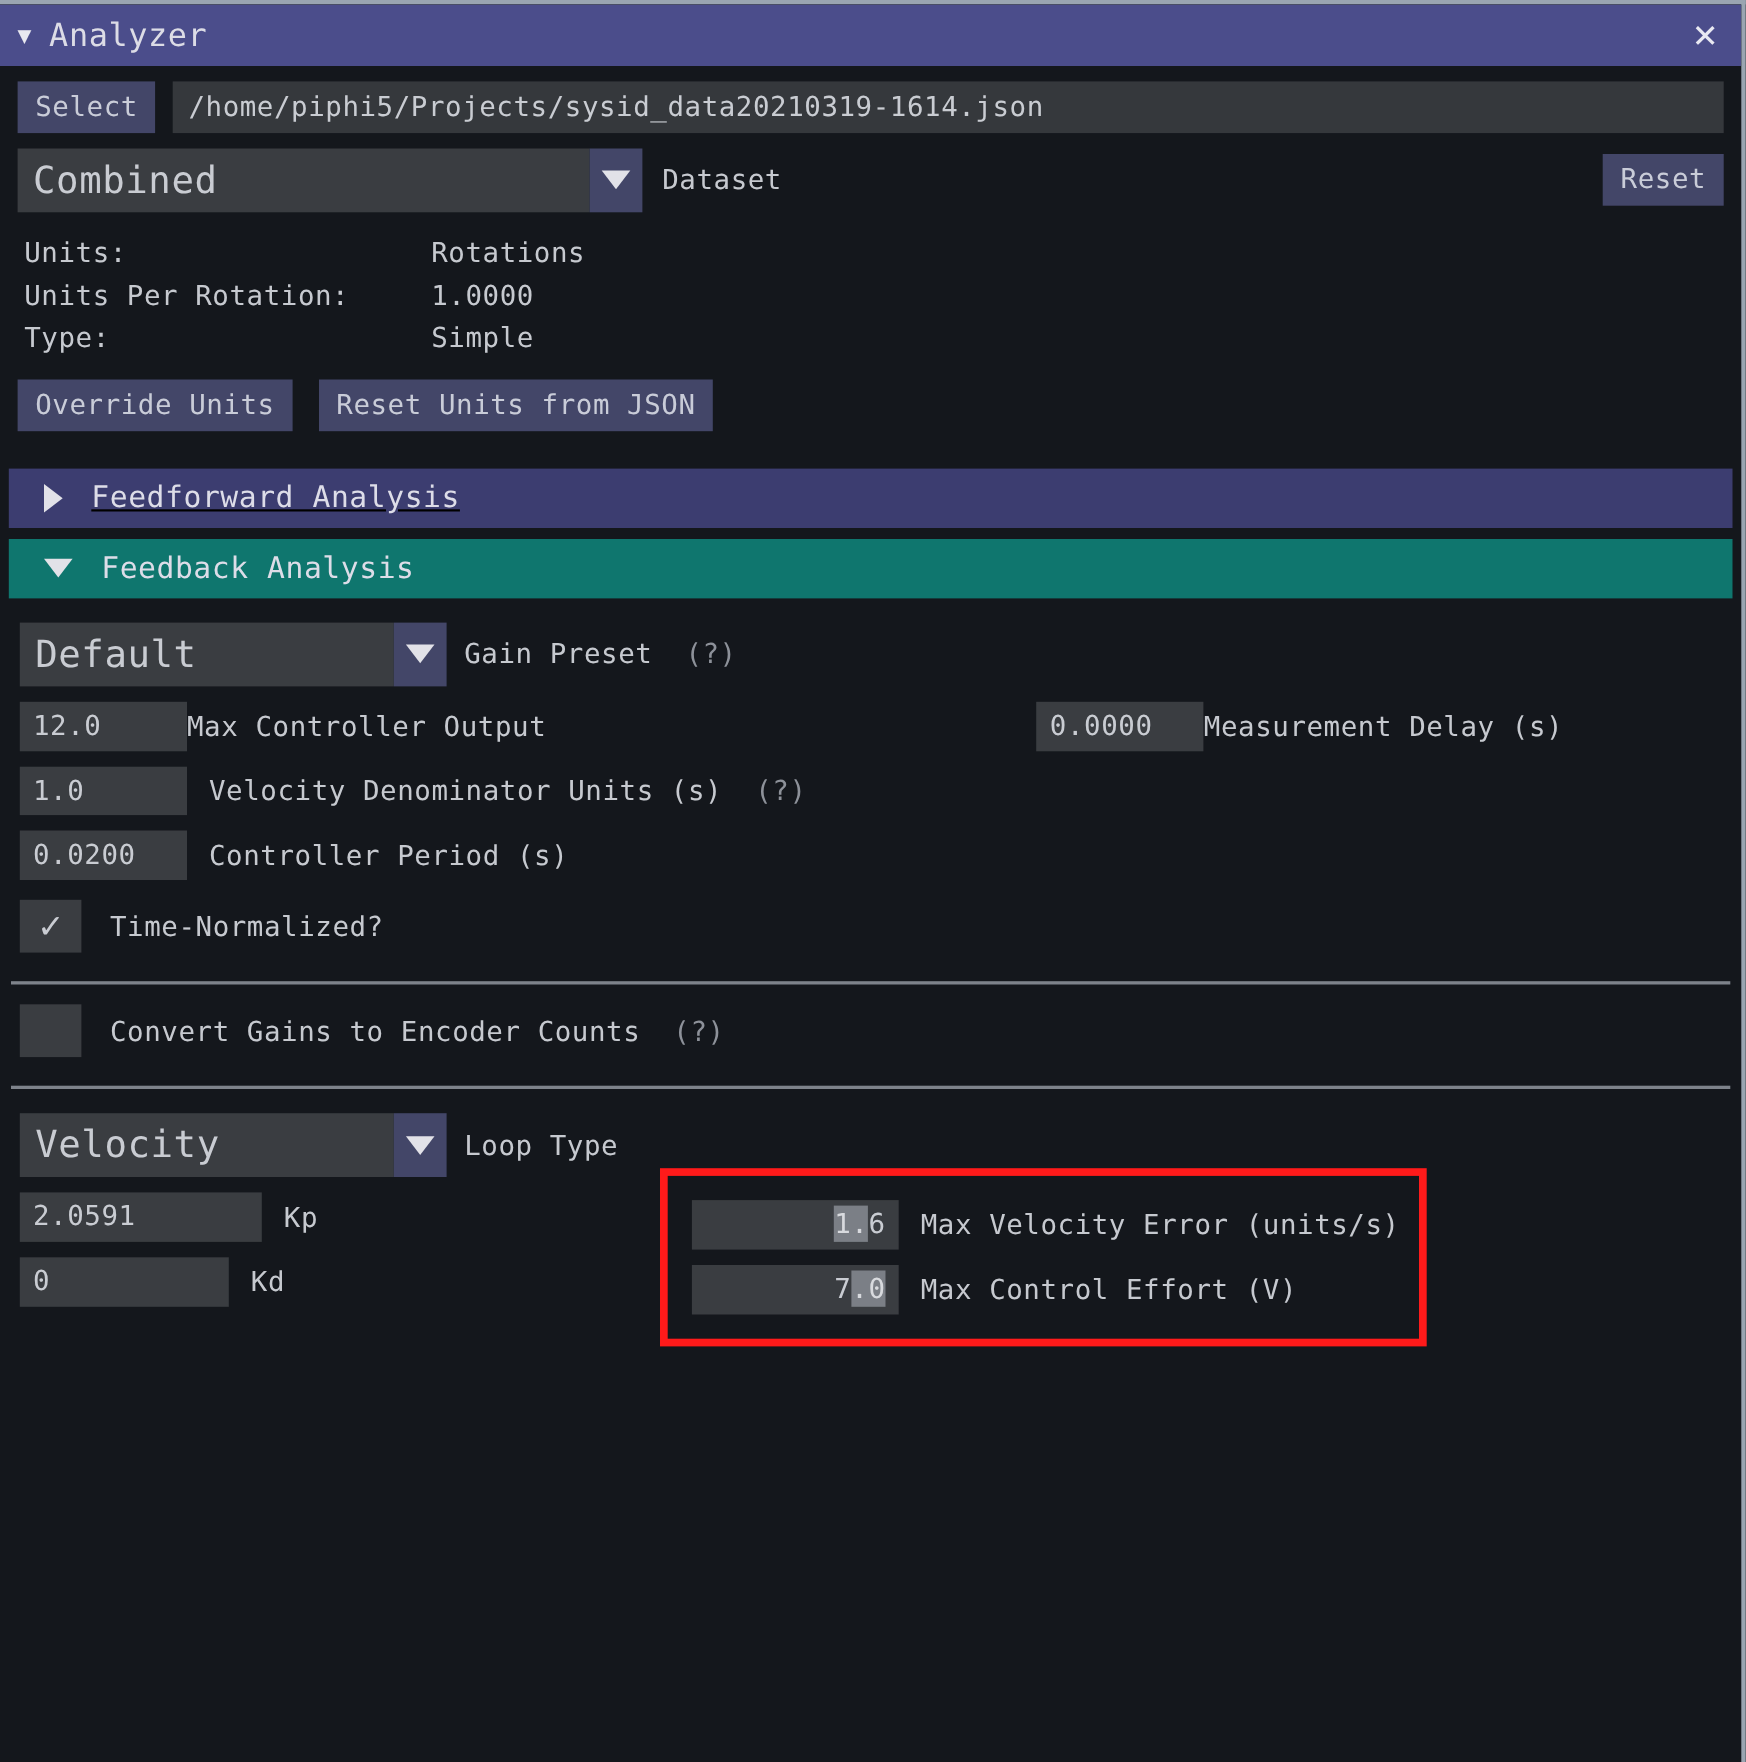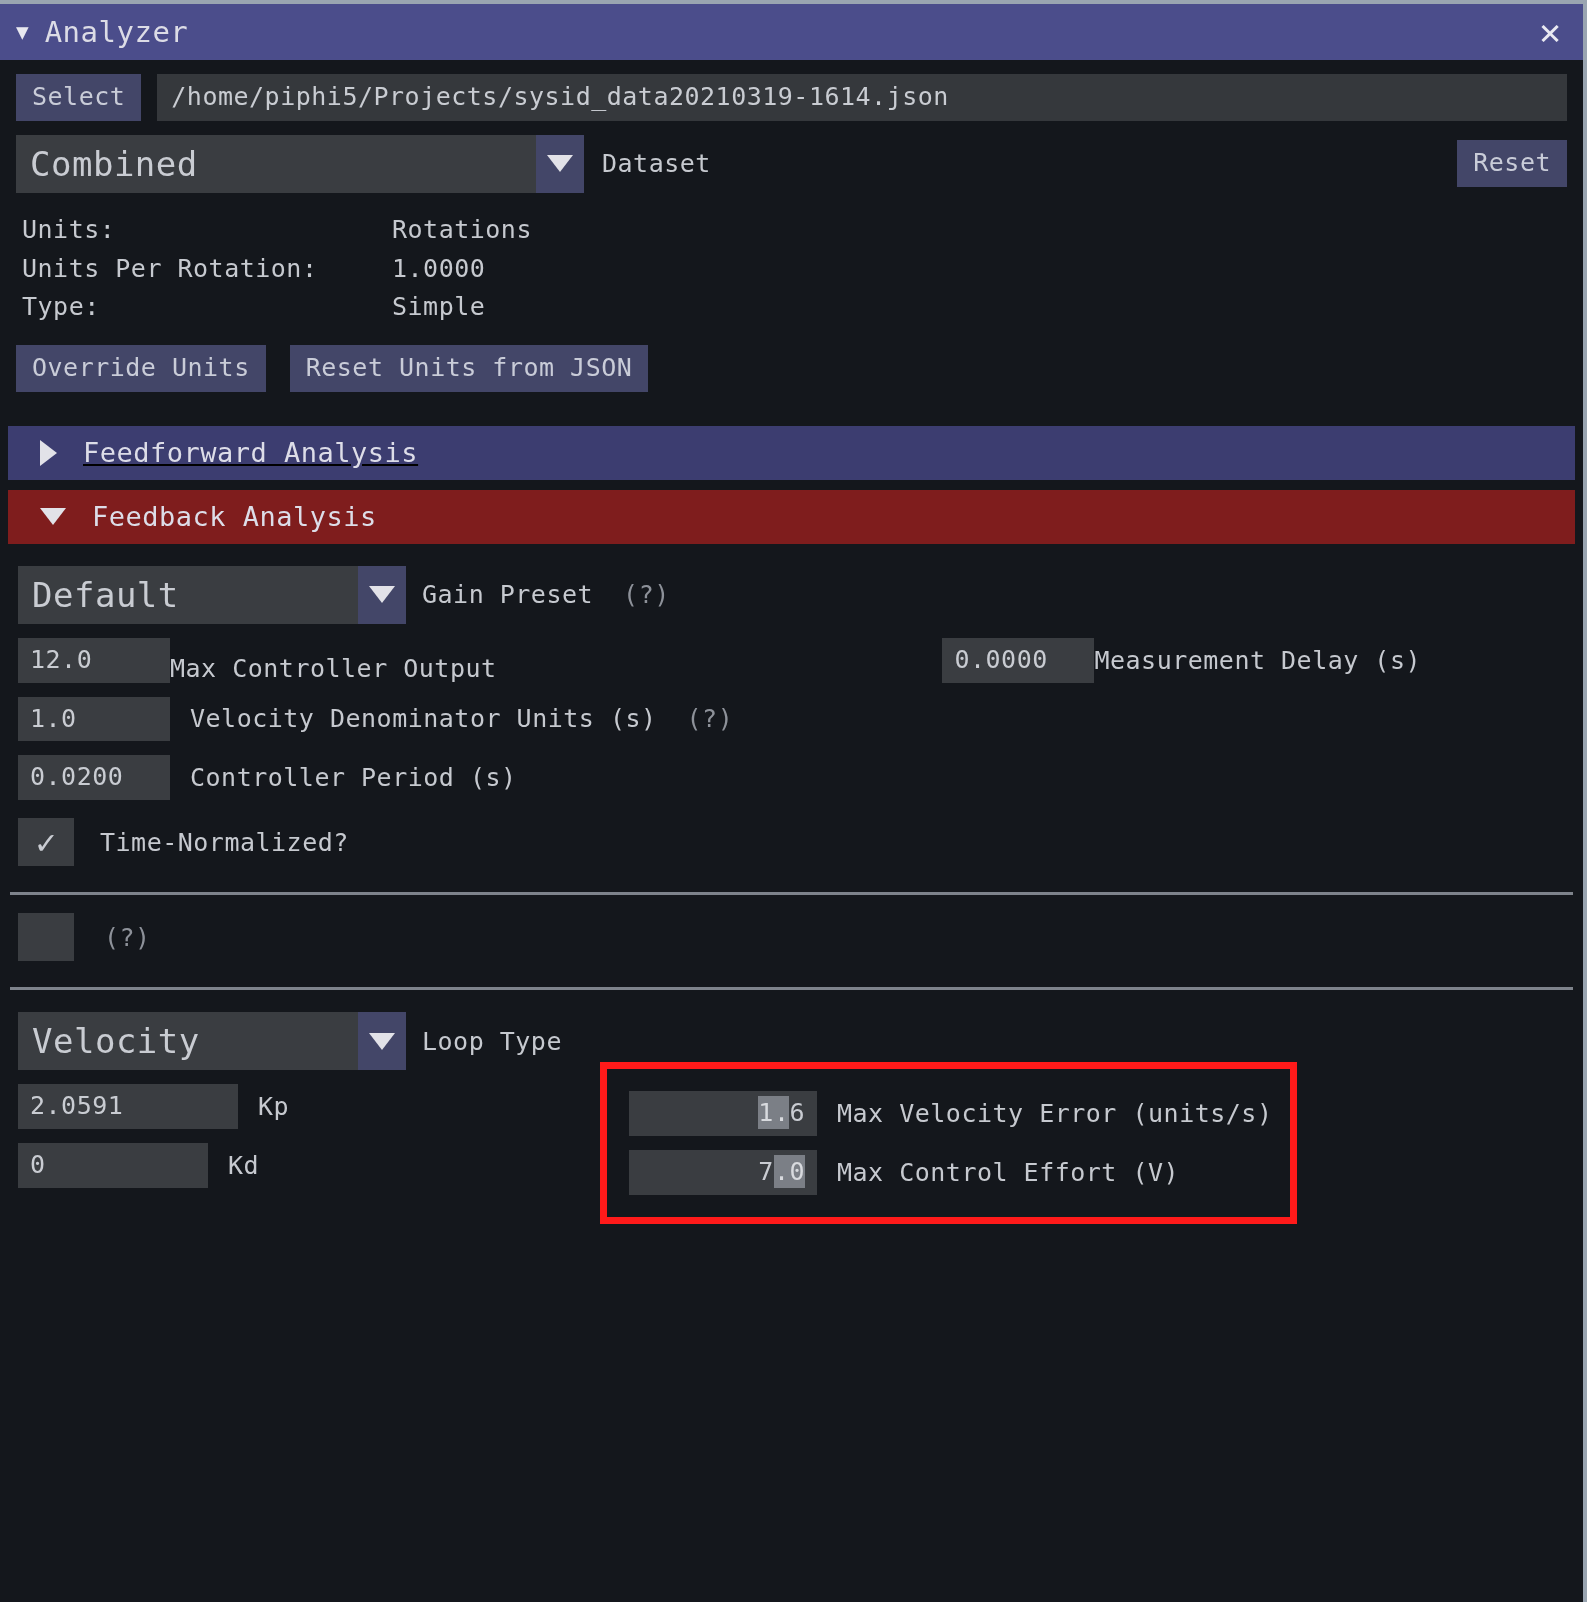--- a/index.html
+++ b/index.html
@@ -142,21 +142,21 @@
   .section-header {
     display: flex;
     align-items: center;
     height: 54px;
     padding-left: 32px;
     margin: 0 8px;
     box-sizing: border-box;
     cursor: pointer;
   }
   .section-header.collapsed { background: #3c3d70; text-decoration: underline; }
-  .section-header.expanded  { background: #7f1d1d; }
+  .section-header.expanded  { background: #0f766e; }
   .section-header .sh-icon { margin-right: 26px; display: flex; }
   .section-header .sh-text {
     color: #dddde8;
     font-size: 27px;
     letter-spacing: 0.5px;
   }
 
   
   .checkbox {
     width: 56px;
@@ -228,21 +228,21 @@
 
   .field-line {
     display: flex;
     align-items: center;
     padding: 14px 0 0 18px;
   }
   .field-line .numfield { text-align: left; }
   .field-line .fl-label { margin-left: 20px; }
 
   .mco-wrap { display: flex; align-items: center; padding: 14px 0 0 18px; }
-  .mco-wrap .left { display: flex; align-items: flex-end; }
+  .mco-wrap .left { display: flex; align-items: center; }
   .mco-wrap .right { display: flex; align-items: center; margin-left: 60px; }
 
   .check-line {
     display: flex;
     align-items: center;
     padding: 18px 0 0 18px;
   }
   .check-line .cl-label { margin-left: 26px; }
 
   .loop-row {
@@ -385,20 +385,21 @@
         <span class="tick">✓</span>
       </div>
       <span class="label cl-label">Time-Normalized?</span>
     </div>
 
     <div style="height:26px"></div>
     <div class="divider"></div>
 
     <div class="check-line">
       <div class="checkbox"></div>
+      <span class="label cl-label">Convert Gains to Encoder Counts</span>
       <span class="hint">(?)</span>
     </div>
 
     <div style="height:26px"></div>
     <div class="divider"></div>
 
     <div class="loop-row">
       <div class="combo">
         <div class="combo-value">Velocity</div>
         <div class="combo-arrow">

